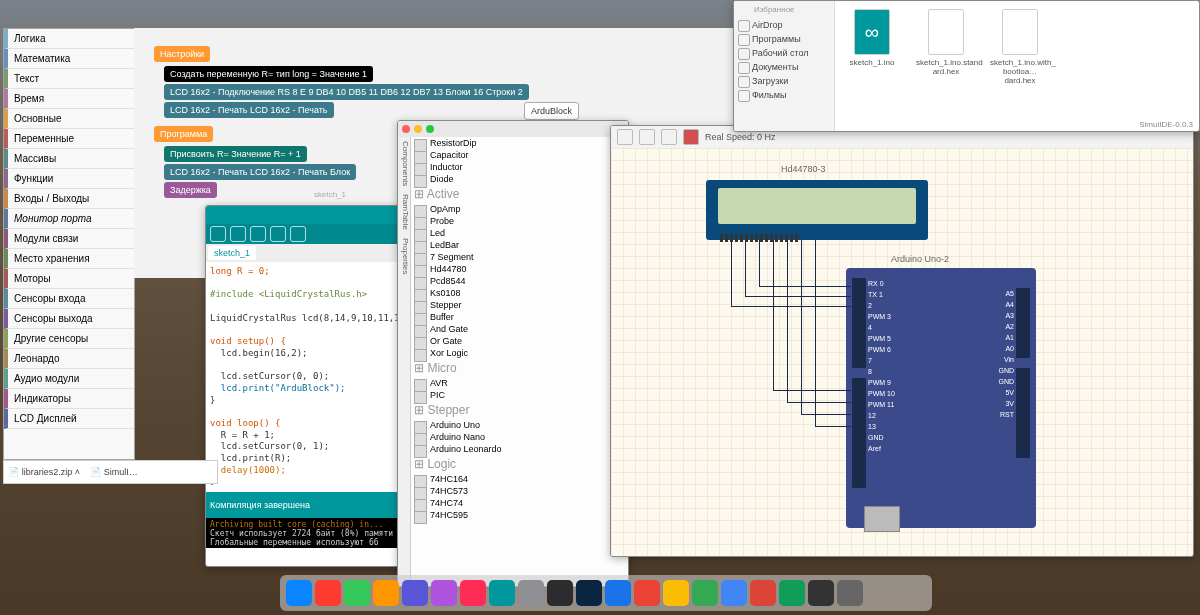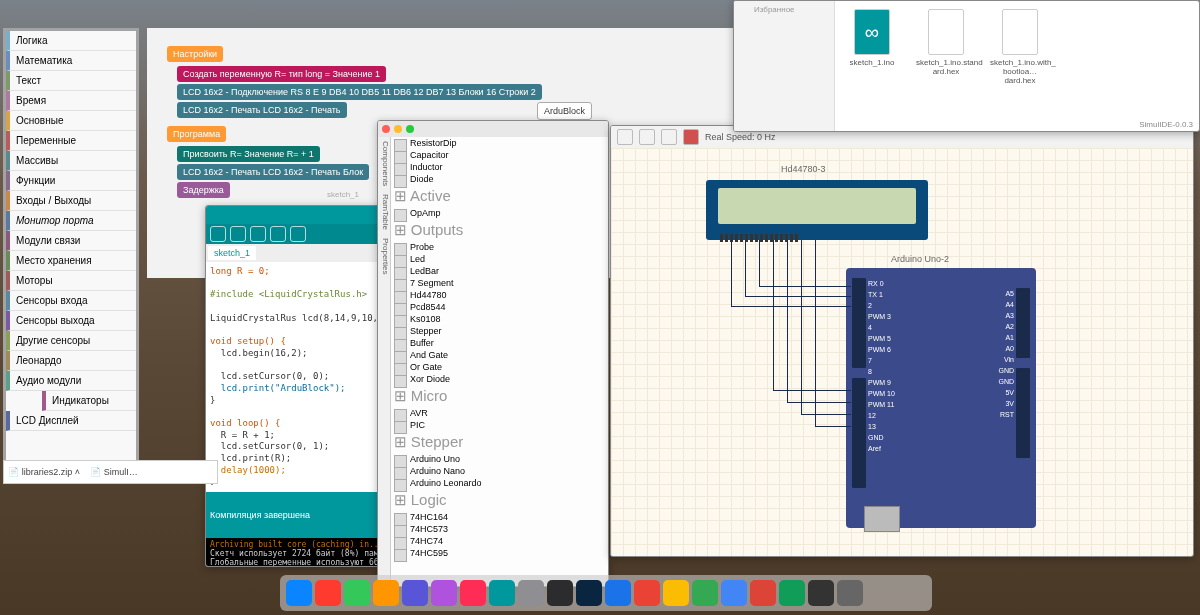--- a/index.html
+++ b/index.html
@@ -2,41 +2,41 @@
 <html><head>
 <meta charset="utf-8">
 <style>
 html,body{margin:0;padding:0;width:1200px;height:615px;overflow:hidden;font-family:Helvetica,Arial,sans-serif;font-size:11px;background:#5a4a3a;position:relative}
 #bg{position:absolute;inset:0;background:linear-gradient(180deg,#7a828a 0%,#6a5848 30%,#5a4836 60%,#4a3826 100%)}
 .win{position:absolute;background:#fff;border:1px solid #888;box-shadow:0 2px 8px rgba(0,0,0,.3);border-radius:3px;overflow:hidden}
 
 #w1{left:3px;top:3px;width:730px;height:32px;background:#00979d;border-radius:3px 3px 0 0}
 #w1 .tb-icon{display:inline-block;width:16px;height:16px;margin:7px 4px;color:#fff;font-size:13px;vertical-align:middle}
 
-#catbar{position:absolute;left:3px;top:28px;width:130px;height:430px;background:#f8f8f8;border:3px solid #a3a3a3;overflow:hidden}
+#catbar{position:absolute;left:3px;top:28px;width:130px;height:430px;background:#f8f8f8;border:1px solid #a3a3a3;overflow:hidden}
 #catbar .cat{padding:4px 6px;border-bottom:1px solid #e0e0e0;border-left:4px solid #aaa;cursor:pointer;font-size:10px}
 
-#blocks{position:absolute;left:147px;top:28px;width:600px;height:250px;background:#f2f2f2}
+#blocks{position:absolute;left:134px;top:28px;width:600px;height:250px;background:#f2f2f2}
 .blk{position:absolute;border-radius:3px;color:#fff;font-size:9px;padding:3px 6px;white-space:nowrap}
 .hdr{background:#ff9933}
 
 #ide{position:absolute;left:205px;top:205px;width:260px;height:360px;background:#fff}
 #ide .bar{background:#00979d;height:18px}
 #ide .bar2{background:#008a8f;height:20px;display:flex;align-items:center;padding:0 4px;gap:4px}
 #ide .bar2 span{display:inline-block;width:14px;height:14px;border:1px solid rgba(255,255,255,.7);border-radius:3px}
 #ide .tab{background:#fff;padding:2px 6px;font-size:9px;color:#00979d;display:inline-block}
 #ide pre{margin:0;padding:4px;font-family:Monaco,Consolas,monospace;font-size:9px;line-height:1.3;color:#333;white-space:pre-wrap}
 #ide .co{color:#6a8a3a}.kw{color:#d35400}.st{color:#0a6e9c}.fn{color:#c76f00}
-#ide .status{background:#00979d;color:#fff;font-size:9px;padding:18px 4px}
+#ide .status{background:#00979d;color:#fff;font-size:9px;padding:8px 4px}
 #ide .console{background:#000;color:#ccc;font-size:8px;padding:2px 4px;height:26px;overflow:hidden;font-family:Monaco,monospace}
 
-#comp{position:absolute;left:377px;top:120px;width:230px;height:465px;background:#fdfdfd}
+#comp{position:absolute;left:397px;top:120px;width:230px;height:465px;background:#fdfdfd}
 #comp .ttl{background:#e8e8e8;height:16px;display:flex;align-items:center;padding:0 4px}
 #comp .dot{width:8px;height:8px;border-radius:50%;margin-right:4px}
-#comp .sec{color:#999;font-size:15px;padding:2px 4px}
+#comp .sec{color:#999;font-size:12px;padding:2px 4px}
 #comp .item{padding:1px 4px 1px 20px;font-size:9px;position:relative;cursor:pointer}
 #comp .item::before{content:"";position:absolute;left:4px;top:2px;width:11px;height:11px;background:#ddd;border:1px solid #aaa}
 #comp .side{position:absolute;left:0;top:16px;bottom:0;width:12px;background:#f0f0f0;border-right:1px solid #ccc;writing-mode:vertical-rl;font-size:8px;color:#666;display:flex;flex-direction:row}
 #comp .side span{padding:4px 0}
 #comp .list{margin-left:12px;height:calc(100% - 16px);overflow:hidden}
 
 #sim{position:absolute;left:610px;top:125px;width:582px;height:430px;background:#fef9ee}
 #sim .tb{height:22px;background:#f2f2f2;border-bottom:1px solid #ccc;display:flex;align-items:center;gap:6px;padding:0 6px;font-size:9px;color:#555}
 #sim .tb .ic{width:14px;height:14px;border:1px solid #bbb;border-radius:2px}
 #sim .grid{position:absolute;left:0;top:22px;right:0;bottom:0;background-image:linear-gradient(#f0e8d8 1px,transparent 1px),linear-gradient(90deg,#f0e8d8 1px,transparent 1px);background-size:12px 12px}
@@ -95,27 +95,27 @@
     <div class="cat" style="border-left-color: rgb(200, 138, 74);">Входы / Выходы</div>
     <div class="cat" style="border-left-color: rgb(90, 122, 160); font-style: italic;">Монитор порта</div>
     <div class="cat" style="border-left-color: rgb(138, 90, 122);">Модули связи</div>
     <div class="cat" style="border-left-color: rgb(106, 138, 90);">Место хранения</div>
     <div class="cat" style="border-left-color: rgb(160, 90, 90);">Моторы</div>
     <div class="cat" style="border-left-color: rgb(90, 138, 160);">Сенсоры входа</div>
     <div class="cat" style="border-left-color: rgb(122, 90, 160);">Сенсоры выхода</div>
     <div class="cat" style="border-left-color: rgb(138, 160, 90);">Другие сенсоры</div>
     <div class="cat" style="border-left-color: rgb(160, 138, 90);">Леонардо</div>
     <div class="cat" style="border-left-color: rgb(90, 160, 138);">Аудио модули</div>
-    <div class="cat" style="border-left-color: rgb(160, 90, 138); margin-left: 36px;">Индикаторы</div>
+    <div class="cat" style="border-left-color: rgb(160, 90, 138);">Индикаторы</div>
     <div class="cat" style="border-left-color: rgb(90, 106, 160);">LCD Дисплей</div>
   </div>
 
 <div id="blocks">
   <div class="blk hdr" style="left:20px;top:18px">Настройки</div>
-  <div class="blk" style="left:30px;top:38px;background:#be185d">Создать переменную R= тип long = Значение 1</div>
+  <div class="blk" style="left:30px;top:38px;background:#000000">Создать переменную R= тип long = Значение 1</div>
   <div class="blk" style="left:30px;top:56px;background:#3a7a8a">LCD 16x2 - Подключение  RS 8  E 9  DB4 10  DB5 11  DB6 12  DB7 13  Блоки 16  Строки 2</div>
   <div class="blk" style="left:30px;top:74px;background:#3a7a8a">LCD 16x2 - Печать  LCD 16x2 - Печать</div>
   <div class="blk" style="left:390px;top:74px;background:#fff;color:#333;border:1px solid #aaa">ArduBlock</div>
   <div class="blk hdr" style="left:20px;top:98px">Программа</div>
   <div class="blk" style="left:30px;top:118px;background:#0f766e">Присвоить R= Значение   R= + 1</div>
   <div class="blk" style="left:30px;top:136px;background:#3a7a8a">LCD 16x2 - Печать  LCD 16x2 - Печать  Блок</div>
   <div class="blk" style="left:30px;top:154px;background:#9a5a9a">Задержка</div>
   <div style="position:absolute;left:180px;top:162px;font-size:8px;color:#aaa">sketch_1</div>
 </div>
 
@@ -167,33 +167,32 @@
     <span>RamTable</span>
     <span>Properties</span>
   </div>
   <div class="list" id="complist">
       <div class="item">ResistorDip</div>
       <div class="item">Capacitor</div>
       <div class="item">Inductor</div>
       <div class="item">Diode</div>
       <div class="sec">⊞ Active</div>
       <div class="item">OpAmp</div>
-      <div class="sec">⊞ Outputs</div>
       <div class="item">Probe</div>
       <div class="item">Led</div>
       <div class="item">LedBar</div>
       <div class="item">7 Segment</div>
       <div class="item">Hd44780</div>
       <div class="item">Pcd8544</div>
       <div class="item">Ks0108</div>
       <div class="item">Stepper</div>
       <div class="item">Buffer</div>
       <div class="item">And Gate</div>
       <div class="item">Or Gate</div>
-      <div class="item">Xor Diode</div>
+      <div class="item">Xor Logic</div>
       <div class="sec">⊞ Micro</div>
       <div class="item">AVR</div>
       <div class="item">PIC</div>
       <div class="sec">⊞ Stepper</div>
       <div class="item">Arduino Uno</div>
       <div class="item">Arduino Nano</div>
       <div class="item">Arduino Leonardo</div>
       <div class="sec">⊞ Logic</div>
       <div class="item">74HC164</div>
       <div class="item">74HC573</div>
@@ -288,20 +287,28 @@
     <div class="wire" style="left:190px;top:92px;width:1px;height:174px"></div>
     <div class="wire" style="left:190px;top:266px;width:50px;height:1px"></div>
     <div class="wire" style="left:204px;top:92px;width:1px;height:186px"></div>
     <div class="wire" style="left:204px;top:278px;width:36px;height:1px"></div>
   </div>
 </div>
 
 <div id="finder" class="win">
   <div class="side">
     <div class="hd">Избранное</div>
+    <div id="finder-items">
+        <div class="it">AirDrop</div>
+        <div class="it">Программы</div>
+        <div class="it">Рабочий стол</div>
+        <div class="it">Документы</div>
+        <div class="it">Загрузки</div>
+        <div class="it">Фильмы</div>
+      </div>
   </div>
   <div class="files" id="finder-files">
       <div class="file">
         <div class="ico ard"></div>
         <div>sketch_1.ino</div>
       </div>
       <div class="file">
         <div class="ico"></div>
         <div>sketch_1.ino.stand ard.hex</div>
       </div>

